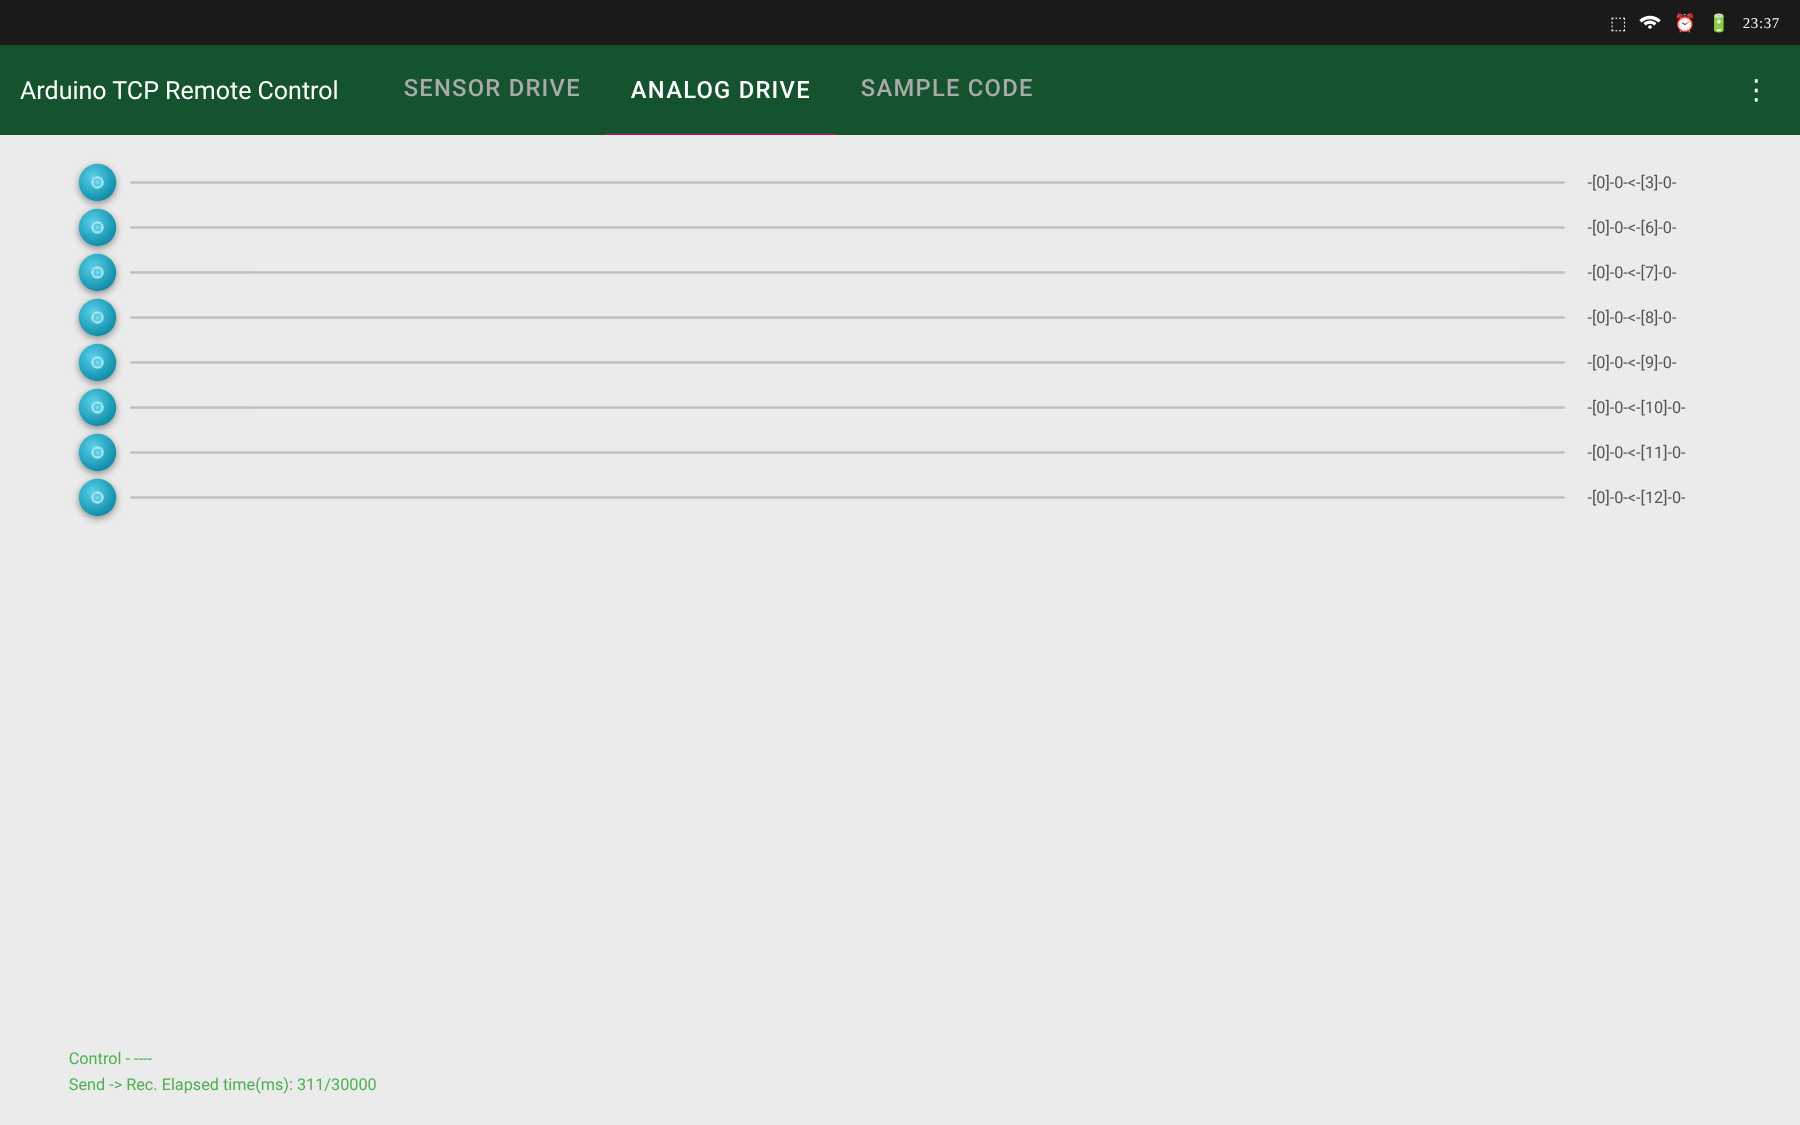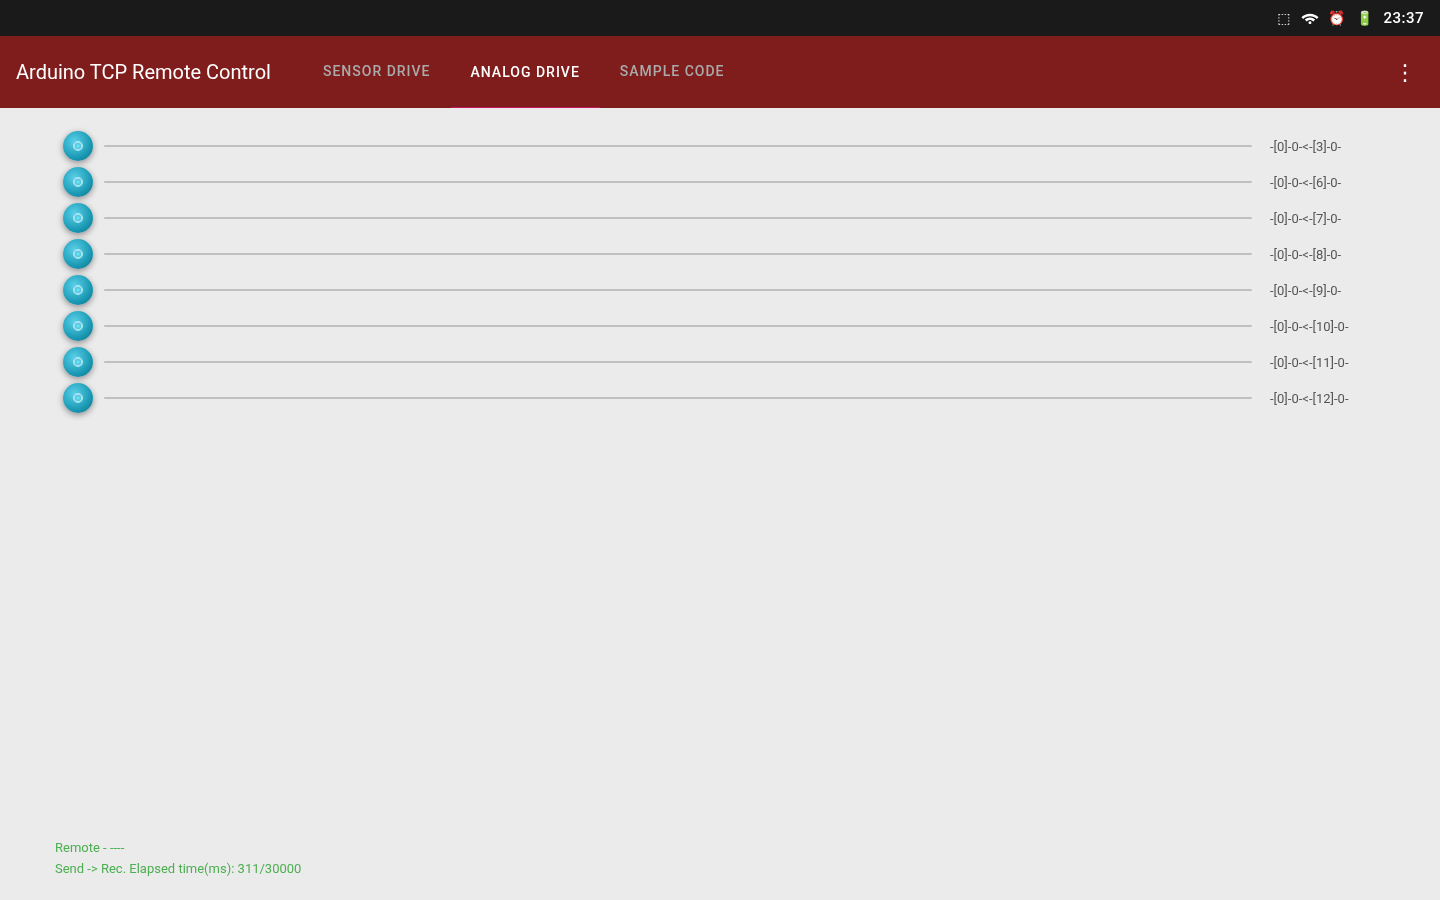--- a/index.html
+++ b/index.html
@@ -22,30 +22,31 @@
       justify-content: flex-end;
       padding: 0 16px;
       gap: 10px;
     }
     .status-icon {
       color: #fff;
       font-size: 14px;
     }
     #clock {
       color: #fff;
-      font-size: 15px;
+      font-size: 12px;
       font-weight: 500;
       letter-spacing: 0.5px;
+      font-family: Liberation Serif, serif;
     }
 
     
     #app-bar {
       width: 100%;
       height: 72px;
-      background: #7f1d1d;
+      background: #14532d;
       display: flex;
       align-items: center;
       padding: 0 16px;
       position: relative;
     }
     #app-title {
       color: #ffffff;
       font-size: 20px;
       font-weight: 400;
       margin-right: 32px;
@@ -55,21 +56,21 @@
       display: flex;
       align-items: stretch;
       height: 100%;
       flex: 1;
     }
     .tab {
       display: flex;
       align-items: center;
       padding: 0 20px;
       color: #aaaaaa;
-      font-size: 14px;
+      font-size: 19px;
       font-weight: 500;
       letter-spacing: 1px;
       cursor: pointer;
       position: relative;
       height: 100%;
       border-bottom: 3px solid transparent;
       text-transform: uppercase;
     }
     .tab.active {
       color: #ffffff;
@@ -297,16 +298,16 @@
       </div>
       <div class="slider-track-container">
         <div class="slider-track"></div>
         <div class="slider-fill" style="width:0%"></div>
       </div>
       <span class="slider-label">-[0]-0-&lt;-[12]-0-</span>
     </div>
     </div>
 
   <div id="bottom-status">
-    <div class="status-line">Remote - ----</div>
+    <div class="status-line">Control - ----</div>
     <div class="status-line">Send -&gt; Rec. Elapsed time(ms): 311/30000</div>
   </div>
 </div>
 
 </body></html>

